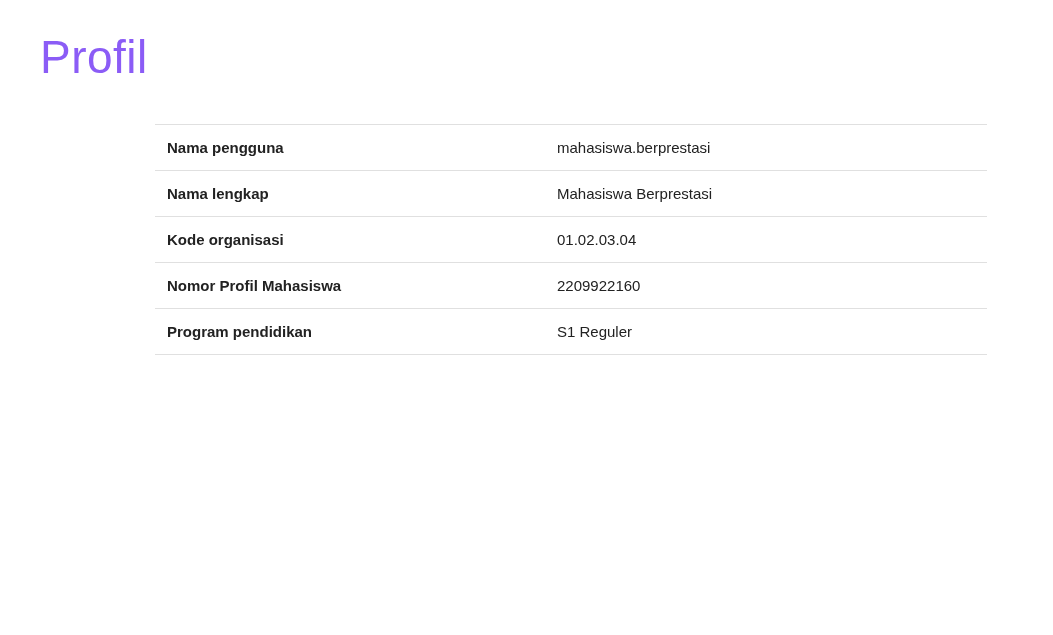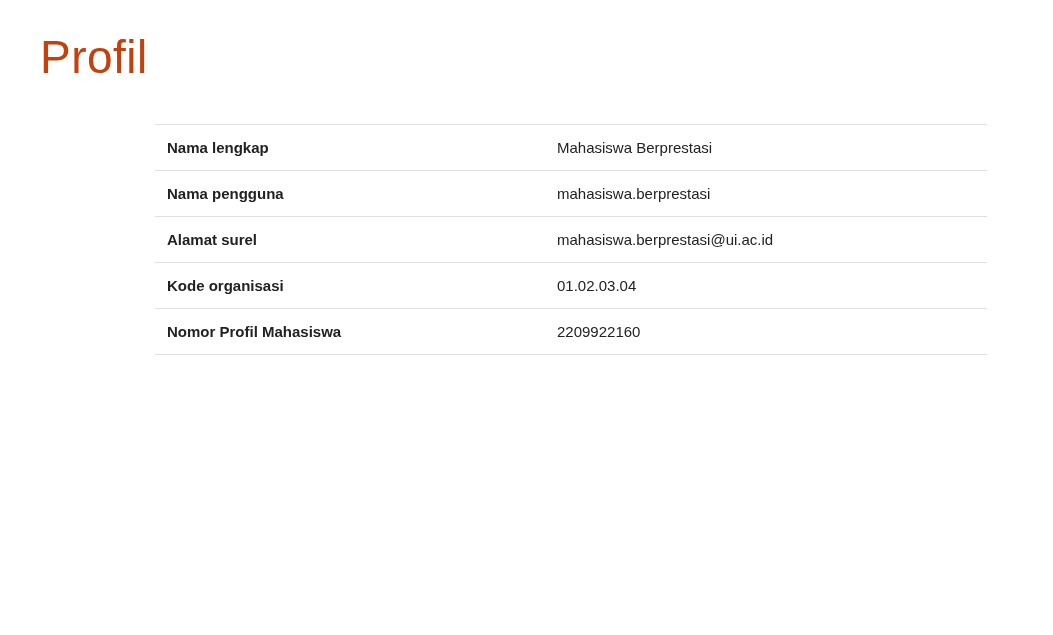--- a/index.html
+++ b/index.html
@@ -10,21 +10,21 @@
     body {
       font-family: 'Segoe UI', Tahoma, Geneva, Verdana, sans-serif;
       background: #ffffff;
       width: 1053px;
       height: 635px;
       padding: 30px 40px;
     }
     .page-title {
       font-size: 46px;
       font-weight: 300;
-      color: #c2410c;
+      color: #8b5cf6;
       margin-bottom: 40px;
       letter-spacing: 0.5px;
     }
     .profile-table {
       width: 832px;
       margin-left: 115px;
       border-collapse: collapse;
     }
     .profile-table tr {
       border-top: 1px solid #e0e0e0;
@@ -45,33 +45,33 @@
     }
   </style>
 </head>
 <body>
 
 <h1 class="page-title">Profil</h1>
 
 <table class="profile-table">
   <tbody>
     <tr>
-      <td class="label-cell">Nama lengkap</td>
-      <td class="value-cell">Mahasiswa Berprestasi</td>
-    </tr>
-    <tr>
       <td class="label-cell">Nama pengguna</td>
       <td class="value-cell">mahasiswa.berprestasi</td>
     </tr>
     <tr>
-      <td class="label-cell">Alamat surel</td>
-      <td class="value-cell">mahasiswa.berprestasi@ui.ac.id</td>
+      <td class="label-cell">Nama lengkap</td>
+      <td class="value-cell">Mahasiswa Berprestasi</td>
     </tr>
     <tr>
       <td class="label-cell">Kode organisasi</td>
       <td class="value-cell">01.02.03.04</td>
     </tr>
     <tr>
       <td class="label-cell">Nomor Profil Mahasiswa</td>
       <td class="value-cell">2209922160</td>
     </tr>
+    <tr>
+      <td class="label-cell">Program pendidikan</td>
+      <td class="value-cell">S1 Reguler</td>
+    </tr>
   </tbody>
 </table>
 
 </body></html>

